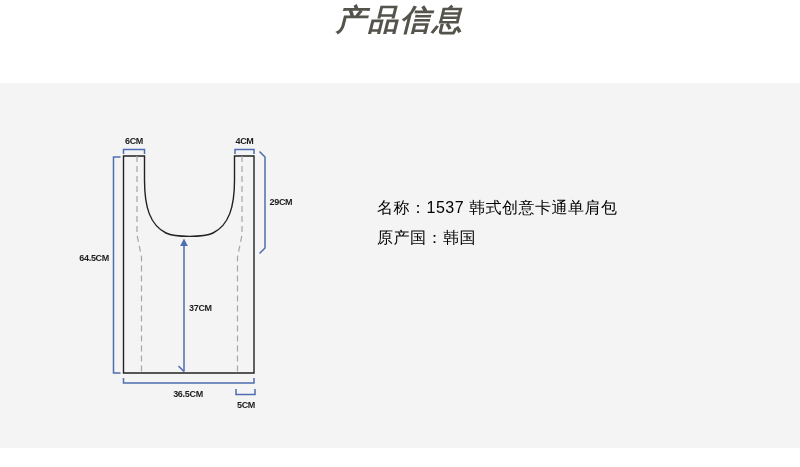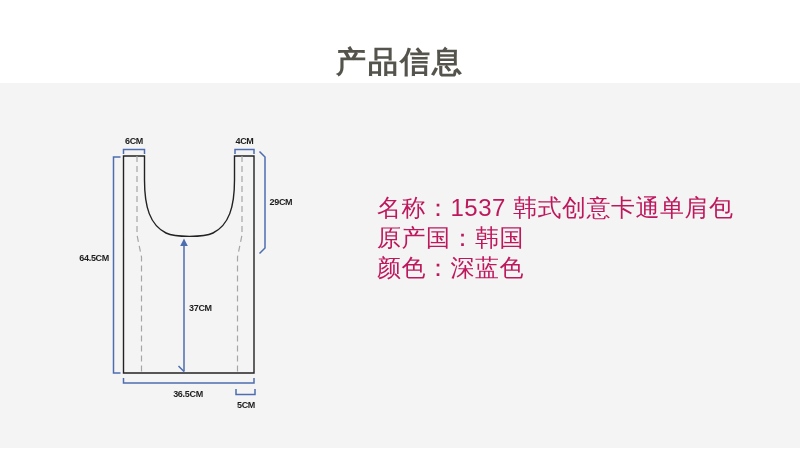--- a/index.html
+++ b/index.html
@@ -7,22 +7,23 @@
   body {
     font-family: "Liberation Sans", "DejaVu Sans", sans-serif;
     background: #ffffff;
     position: relative;
     overflow: hidden;
   }
   .header {
     height: 83px;
     background: #ffffff;
     display: flex;
-    align-items: flex-end;
+    align-items: flex-start;
     justify-content: center;
+    font-style: italic;
   }
   .page-title {
     font-size: 30px;
     font-weight: bold;
     letter-spacing: 2px;
     color: #55544c;
   }
   .main {
     position: relative;
     height: 365px;
@@ -38,22 +39,22 @@
     font-family: "Liberation Sans", "DejaVu Sans", sans-serif;
     font-size: 9px;
     font-weight: bold;
     fill: #1c1c1c;
     letter-spacing: -0.3px;
   }
   .product-info {
     position: absolute;
     left: 377px;
     top: 110px;
-    font-size: 24px;
-    color: #be185d;
+    font-size: 16px;
+    color: #000000;
     line-height: 30px;
     letter-spacing: 0.5px;
   }
   .footer {
     height: 19px;
     background: #ffffff;
   }
 </style>
 </head>
 <body>
@@ -90,18 +91,17 @@
     <text class="dim-label" x="194.5" y="90" text-anchor="start">29CM</text>
     <text class="dim-label" x="34" y="146" text-anchor="end">64.5CM</text>
     <text class="dim-label" x="114" y="196" text-anchor="start">37CM</text>
     <text class="dim-label" x="113" y="282" text-anchor="middle">36.5CM</text>
     <text class="dim-label" x="171" y="293" text-anchor="middle">5CM</text>
   </svg>
 
   <div class="product-info">
     <div>名称：1537 韩式创意卡通单肩包</div>
     <div>原产国：韩国</div>
-    <div>颜色：深蓝色</div>
   </div>
 
 </div>
 
 <div class="footer"></div>
 
 </body></html>

